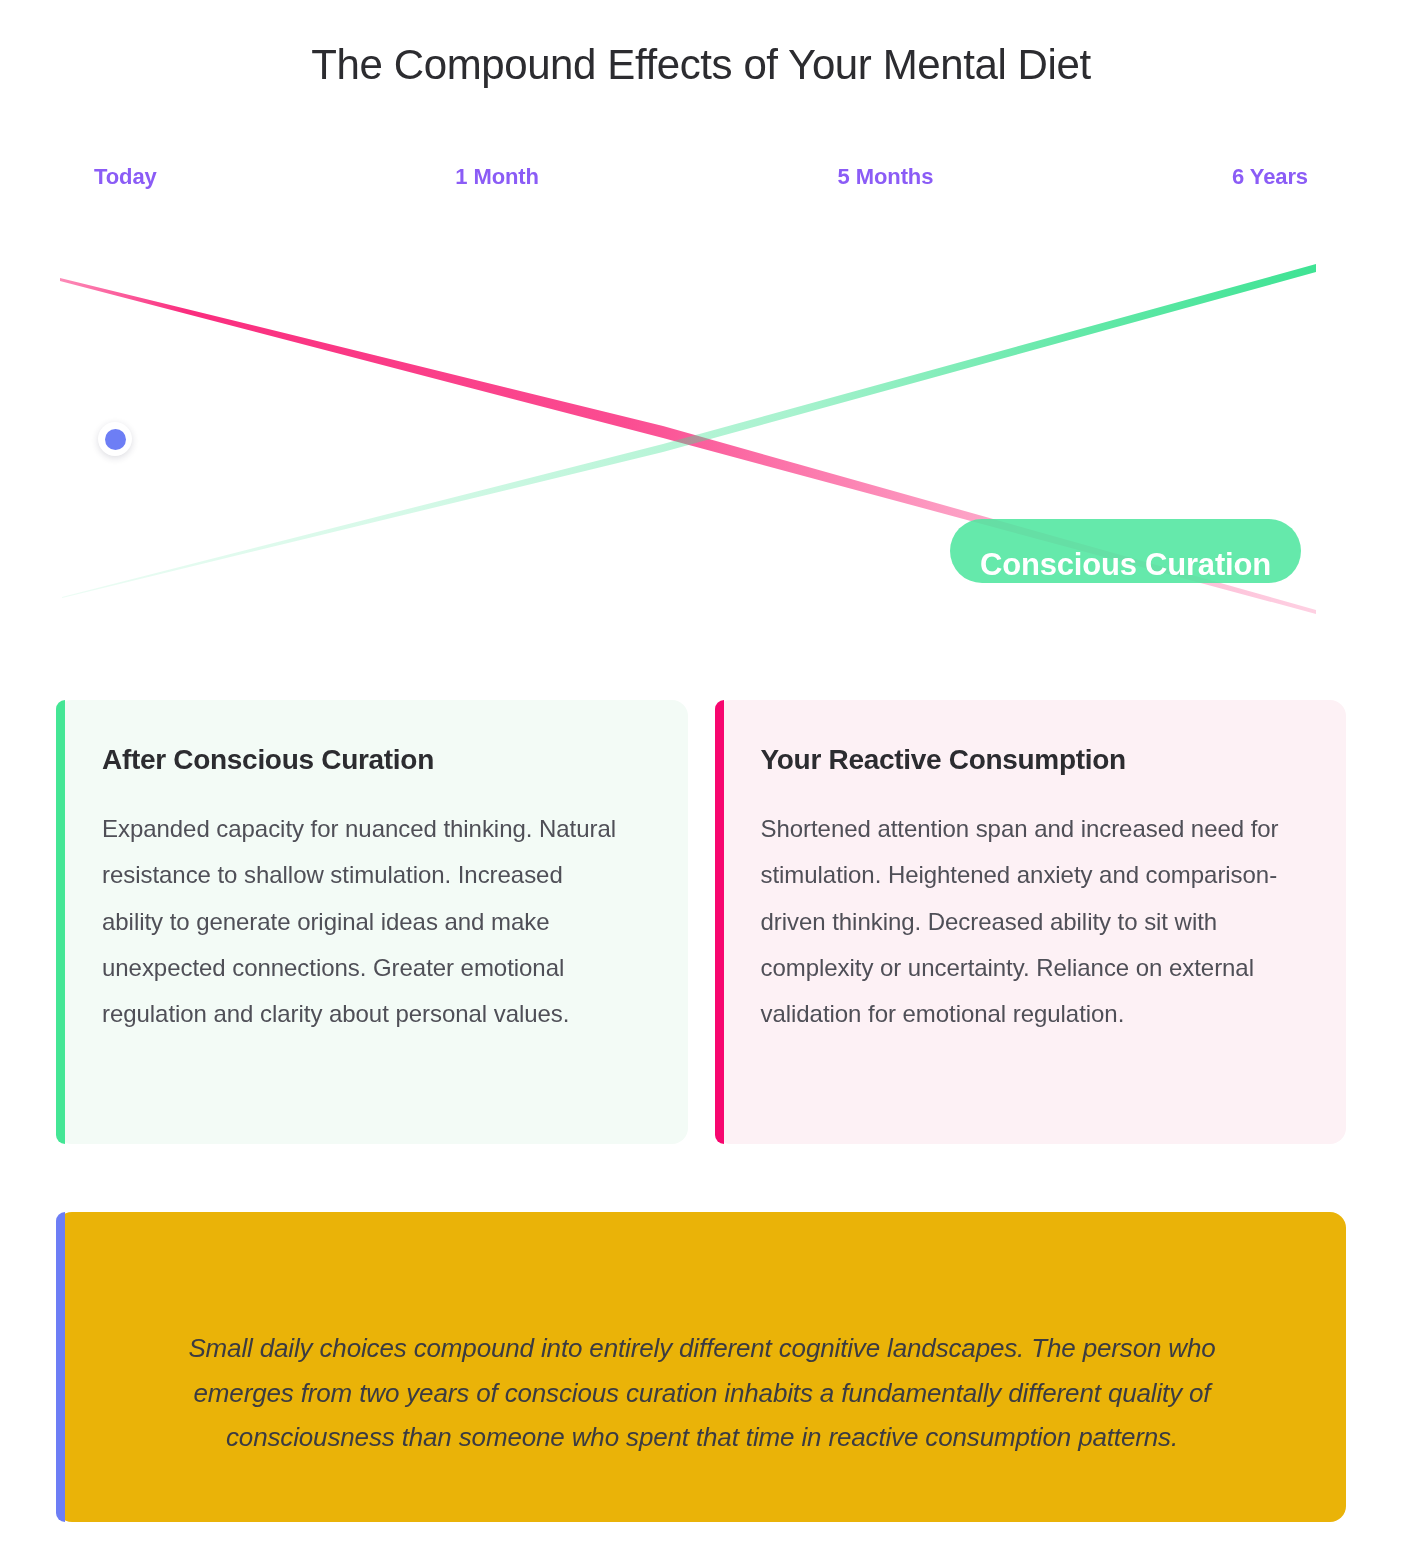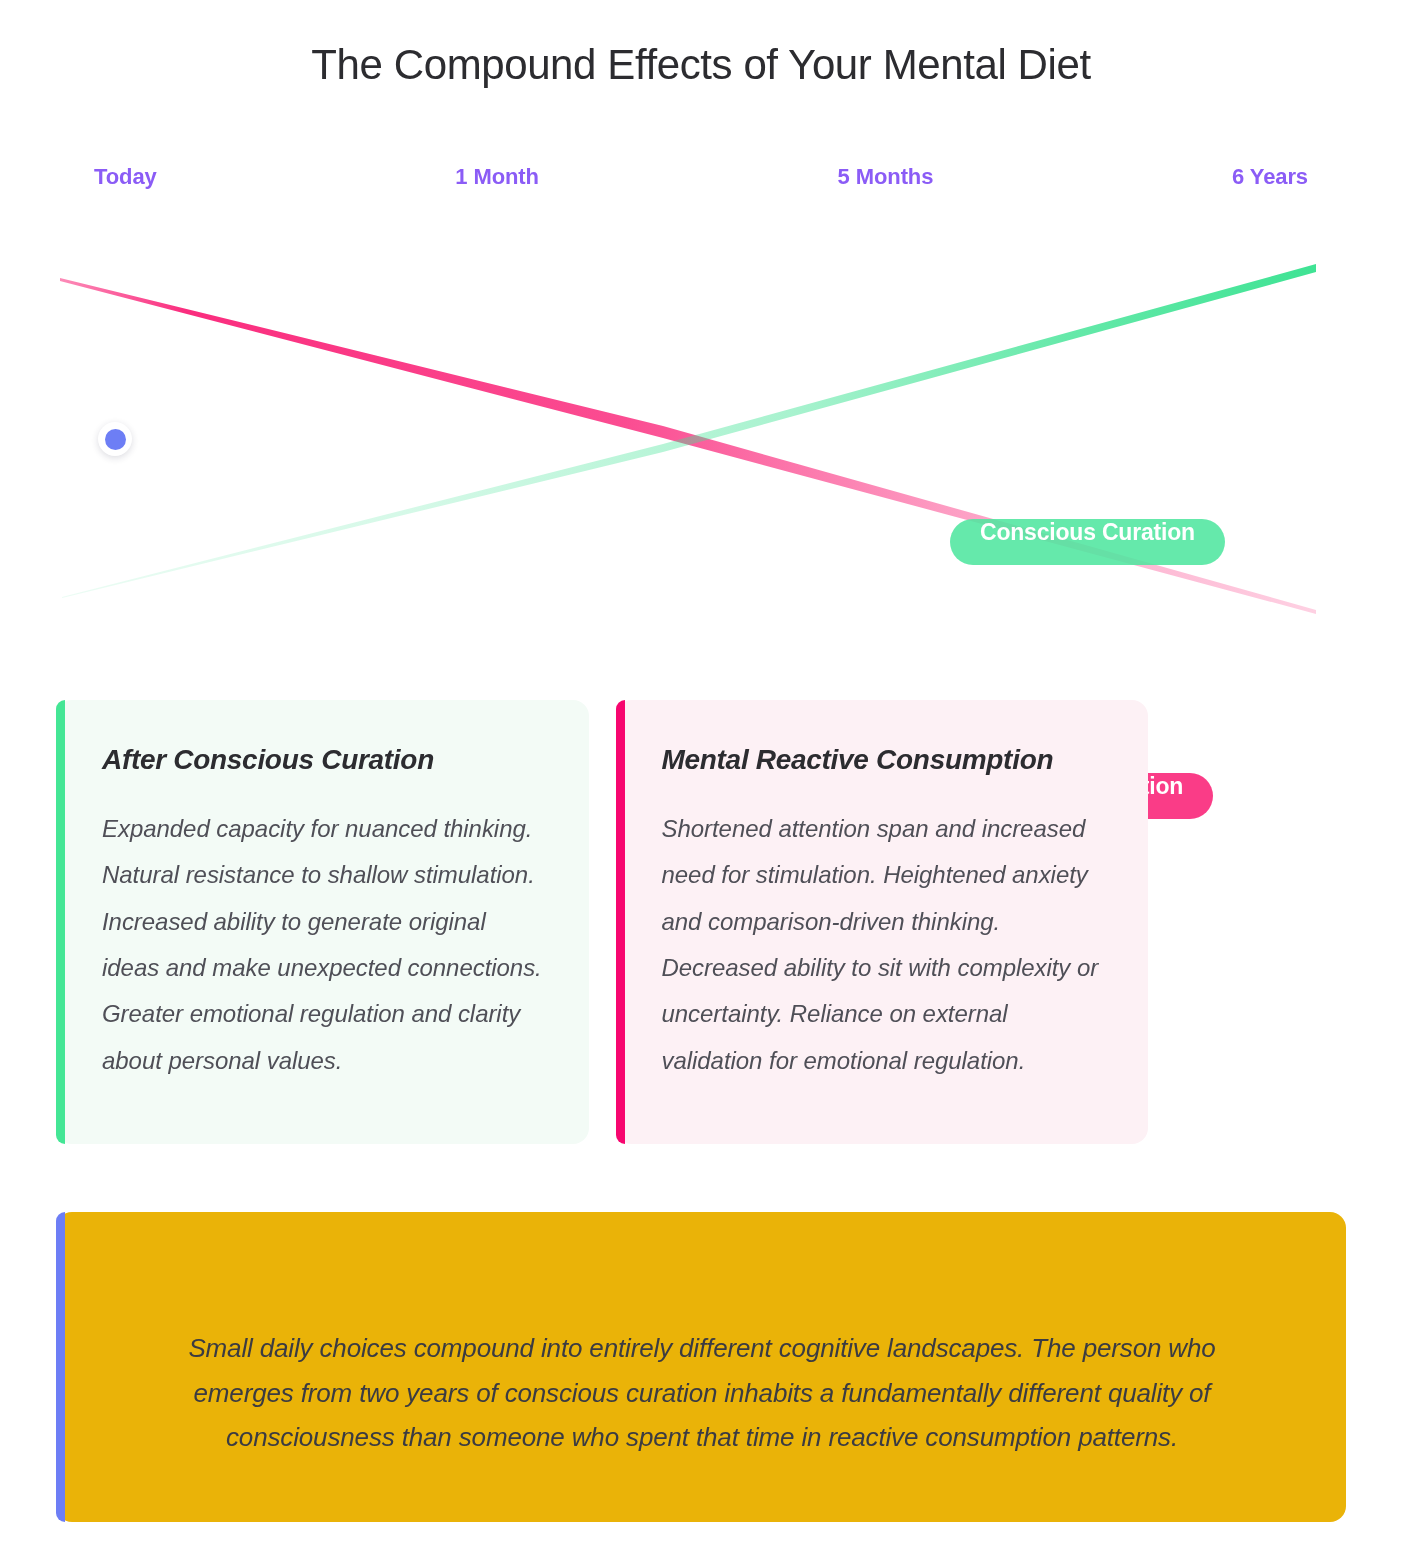--- a/index.html
+++ b/index.html
@@ -87,51 +87,50 @@
     width: 21px;
     height: 21px;
     border-radius: 50%;
     background: #6d7ef5;
   }
 
   
   .pill {
     position: absolute;
     display: flex;
-    align-items: flex-start;
+    align-items: flex-end;
     justify-content: center;
     border-radius: 999px;
     color: #ffffff;
-    font-size: 23px;
+    font-size: 31px;
     font-weight: 700;
     letter-spacing: -0.2px;
     white-space: nowrap;
     padding: 0 30px;
-    height: 46px;
+    height: 64px;
   }
   .pill-green {
     left: 950px;
     top: 283px;
     background: rgba(80,230,159,0.88);
   }
   .pill-pink {
     left: 908px;
     top: 537px;
     background: rgba(250,45,126,0.93);
   }
 
   
   .cards {
     position: absolute;
     top: 700px;
     left: 56px;
-    width: 1092px;
+    width: 1290px;
     display: flex;
     gap: 27px;
-    font-style: italic;
   }
   .card {
     position: relative;
     flex: 1 1 0;
     border-radius: 16px;
     padding: 44px 44px 40px 46px;
     min-height: 444px;
   }
   .card::before {
     content: "";
@@ -244,21 +243,21 @@
   </div>
 
   <div class="cards">
 
     <div class="card card-green">
       <div class="card-title">After Conscious Curation</div>
       <div class="card-body">Expanded capacity for nuanced thinking. Natural resistance to shallow stimulation. Increased ability to generate original ideas and make unexpected connections. Greater emotional regulation and clarity about personal values.</div>
     </div>
 
     <div class="card card-pink">
-      <div class="card-title">Mental Reactive Consumption</div>
+      <div class="card-title">Your Reactive Consumption</div>
       <div class="card-body">Shortened attention span and increased need for stimulation. Heightened anxiety and comparison-driven thinking. Decreased ability to sit with complexity or uncertainty. Reliance on external validation for emotional regulation.</div>
     </div>
 
   </div>
 
   <div class="quote">
     <div class="quote-text">Small daily choices compound into entirely different cognitive landscapes. The person who emerges from two years of conscious curation inhabits a fundamentally different quality of consciousness than someone who spent that time in reactive consumption patterns.</div>
   </div>
 
 </div>

